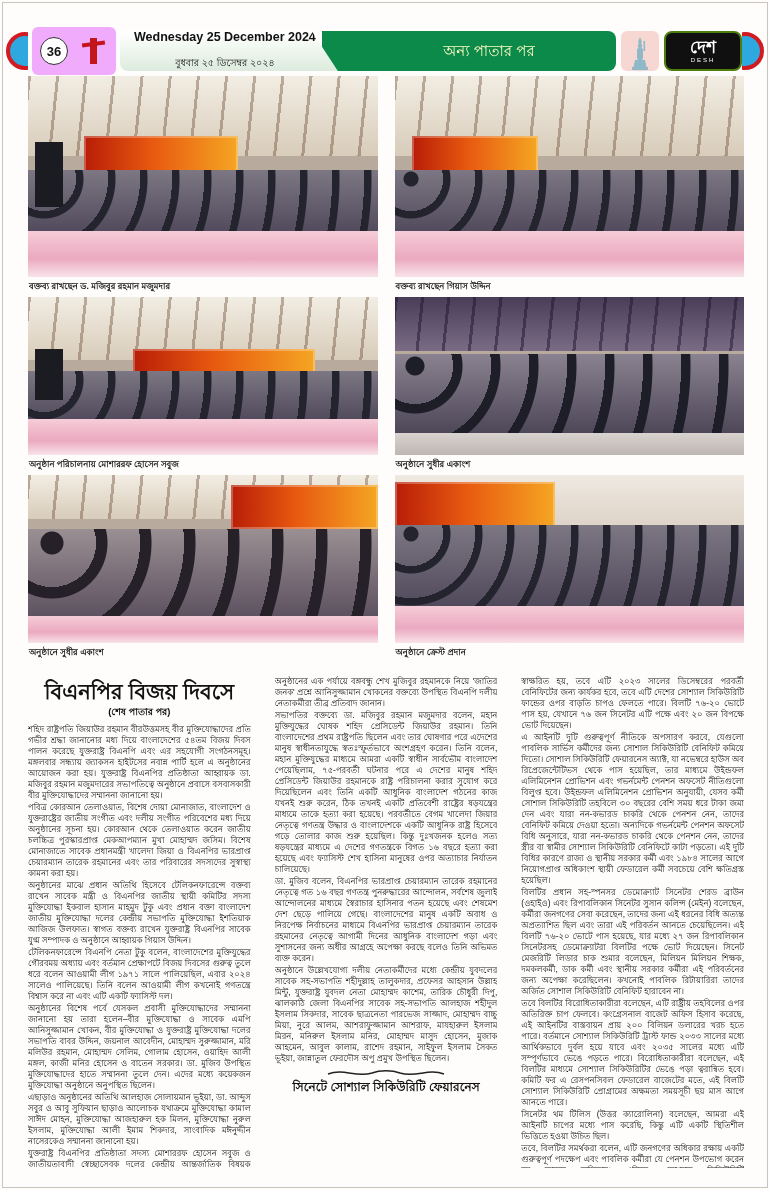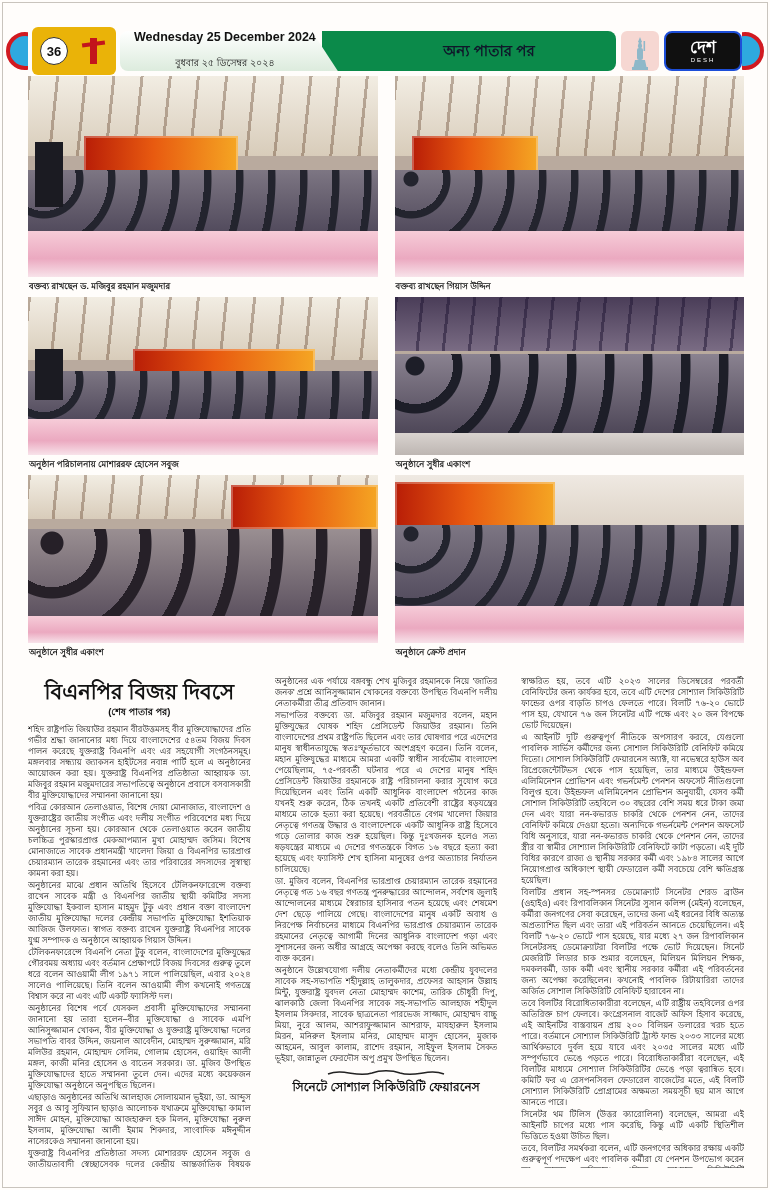--- a/index.html
+++ b/index.html
@@ -7,41 +7,41 @@
         font-family:"Liberation Sans","DejaVu Sans",sans-serif;color:#111;overflow:hidden;}
   .page-frame{position:absolute;inset:2px;border:1px solid #c9c4bd;pointer-events:none;}
 
   
   .masthead{position:absolute;top:30px;left:6px;right:6px;height:42px;display:flex;align-items:center;}
   .arc{width:22px;height:38px;position:relative;flex:0 0 auto;}
   .arc::before{content:"";position:absolute;top:0;width:38px;height:38px;border-radius:50%;
        background:#2ea9df;border:4px solid #d11a21;box-sizing:border-box;}
   .arc-left::before{left:0;clip-path:polygon(0 0,58% 0,58% 100%,0 100%);}
   .arc-right::before{right:0;clip-path:polygon(42% 0,100% 0,100% 100%,42% 100%);}
-  .pinkbox{background:#eab308;border-radius:6px;height:40px;display:flex;align-items:center;
+  .pinkbox{background:#f0abfc;border-radius:6px;height:40px;display:flex;align-items:center;
        padding:4px 8px;gap:10px;flex:0 0 auto;margin-left:4px;}
   .pagenum-circle{width:26px;height:26px;border-radius:50%;background:#fff;border:1.5px solid #333;
        display:flex;align-items:center;justify-content:center;font-weight:bold;font-size:13px;}
   .minar{width:30px;height:30px;position:relative;}
   .minar::before{content:"";position:absolute;left:12px;top:2px;width:7px;height:26px;background:#c3151c;}
   .minar::after{content:"";position:absolute;left:4px;top:6px;width:23px;height:4px;background:#c3151c;
        transform:rotate(-8deg);}
   .datebox{height:40px;background:linear-gradient(180deg,#ffffff,#dcebdd);border-radius:8px 0 0 8px;
        display:flex;flex-direction:column;align-items:center;justify-content:center;z-index:2;
        padding:0 22px 0 14px;margin-left:4px;clip-path:polygon(0 0,88% 0,100% 100%,0 100%);flex:0 0 auto;}
   .date-en{font-weight:bold;font-size:12.5px;line-height:1.1;}
   .date-bn{font-size:9.5px;margin-top:12px;}
   .greenband{height:40px;background:#0b8a4a;border-radius:0 8px 8px 0;flex:1 1 auto;margin-left:-16px;
        display:flex;align-items:center;justify-content:center;}
-  .greenband span{color:#0f172a;font-weight:bold;font-size:15px;padding-left:40px;}
+  .greenband span{color:#fef9c3;font-weight:normal;font-size:15px;padding-left:40px;}
   .statuebox{width:38px;height:40px;background:#f6d7d2;border-radius:6px;margin-left:5px;
        display:flex;align-items:flex-end;justify-content:center;flex:0 0 auto;}
   .desh-logo{width:78px;height:40px;background:#101010;border-radius:8px;margin-left:5px;color:#fff;
        display:flex;flex-direction:column;align-items:center;justify-content:center;flex:0 0 auto;
-       border:2px solid #1d4ed8;box-sizing:border-box;}
+       border:2px solid #4d7c0f;box-sizing:border-box;}
   .desh-bn{font-size:17px;font-weight:bold;line-height:1;}
   .desh-en{font-size:6px;letter-spacing:2px;line-height:1;margin-top:1px;}
 
   
   .photos{position:absolute;top:76px;left:28px;width:716px;}
   .photo-row{display:flex;gap:17px;}
   .cell{width:354px;}
   .photo{position:relative;width:100%;overflow:hidden;background:#b9aa9e;}
   .r1 .photo{height:201px;} .r2 .photo{height:158px;} .r3 .photo{height:168px;}
   .caption{font-size:8.5px;font-weight:bold;color:#1a1a1a;padding:3px 1px 4px;height:13px;}

